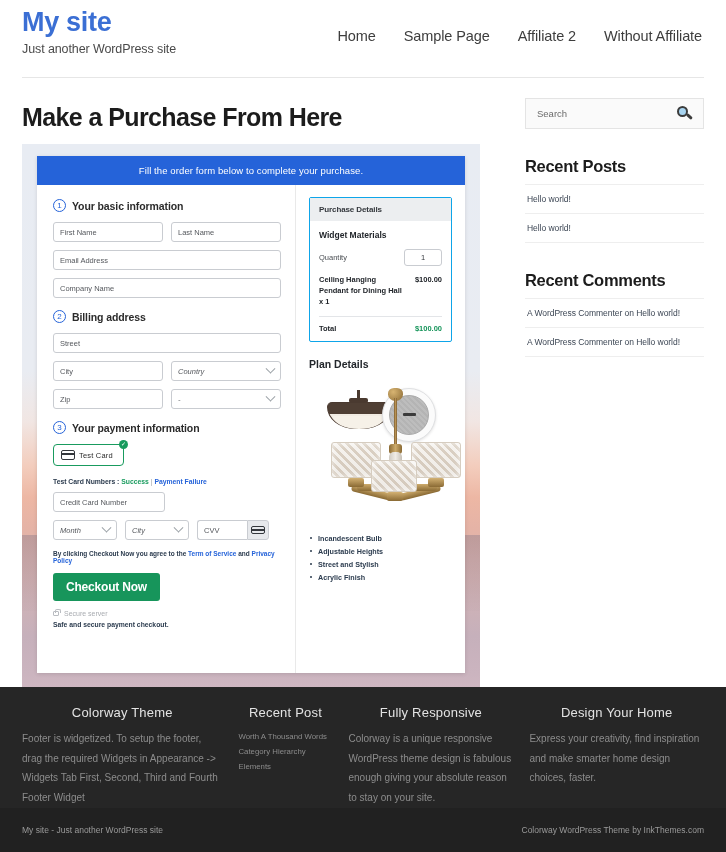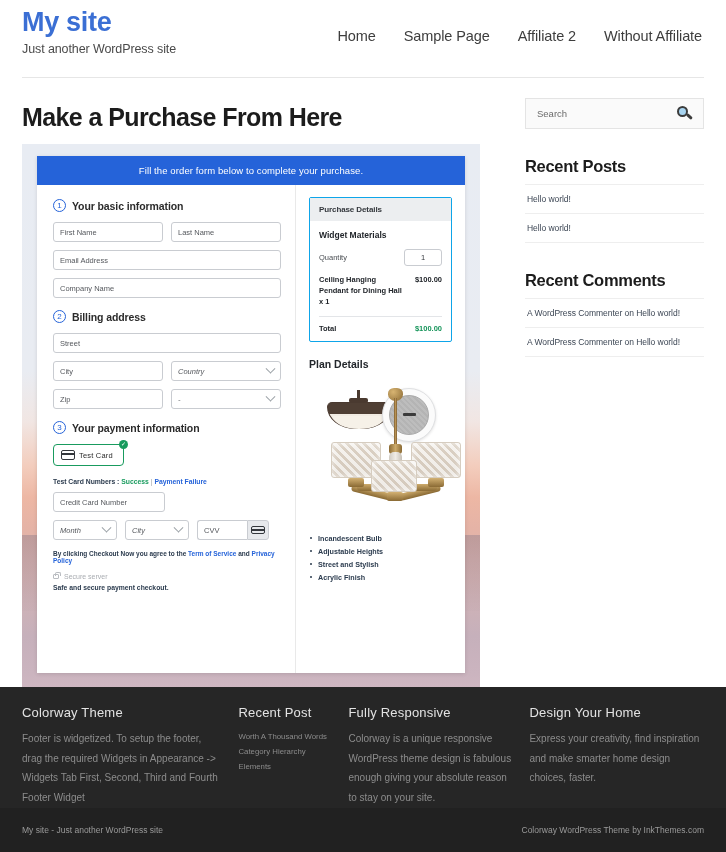--- a/index.html
+++ b/index.html
@@ -375,21 +375,21 @@
     padding: 18px 22px 0 22px;
     display:flex;
   }
   .fcol { padding-right: 16px; }
   .fcol.c1 { width: 225px; }
   .fcol.c2 { width: 114px; }
   .fcol.c3 { width: 188px; }
   .fcol.c4 { width: 182px; padding-right:0; }
   .fcol h4 {
     font-size: 13px; font-weight: normal; color:#e3e3e3;
-    letter-spacing: .2px; margin-bottom: 9px;
+    letter-spacing: .2px; margin-bottom: 9px; text-align: center;
   }
   .fcol p { font-size: 10px; color:#8c8c8c; line-height: 1.95; }
   .fcol ul { list-style:none; }
   .fcol li { font-size: 7.8px; color:#8c8c8c; line-height: 1.95; }
 
   .footer-bottom {
     position:absolute; left:0; top:808px; width:726px; height:44px;
     background:#212121;
     display:flex; align-items:center; justify-content:space-between;
     padding: 0 22px;
@@ -506,20 +506,21 @@
               </div>
             </div>
 
             <div class="agree">
               <span>By clicking Checkout Now you agree to the</span>
               <a href="#">Term of Service</a>
               <span>and</span>
               <a href="#">Privacy Policy</a>
             </div>
 
+            <button class="checkout-btn">Checkout Now</button>
 
             <div class="secure-row">
               <span class="lock"></span>
               <span class="secure-txt">Secure server</span>
             </div>
             <div class="safe-txt">Safe and secure payment checkout.</div>
           </div>
 
           <div class="col-right">
             <div class="pd-box">

